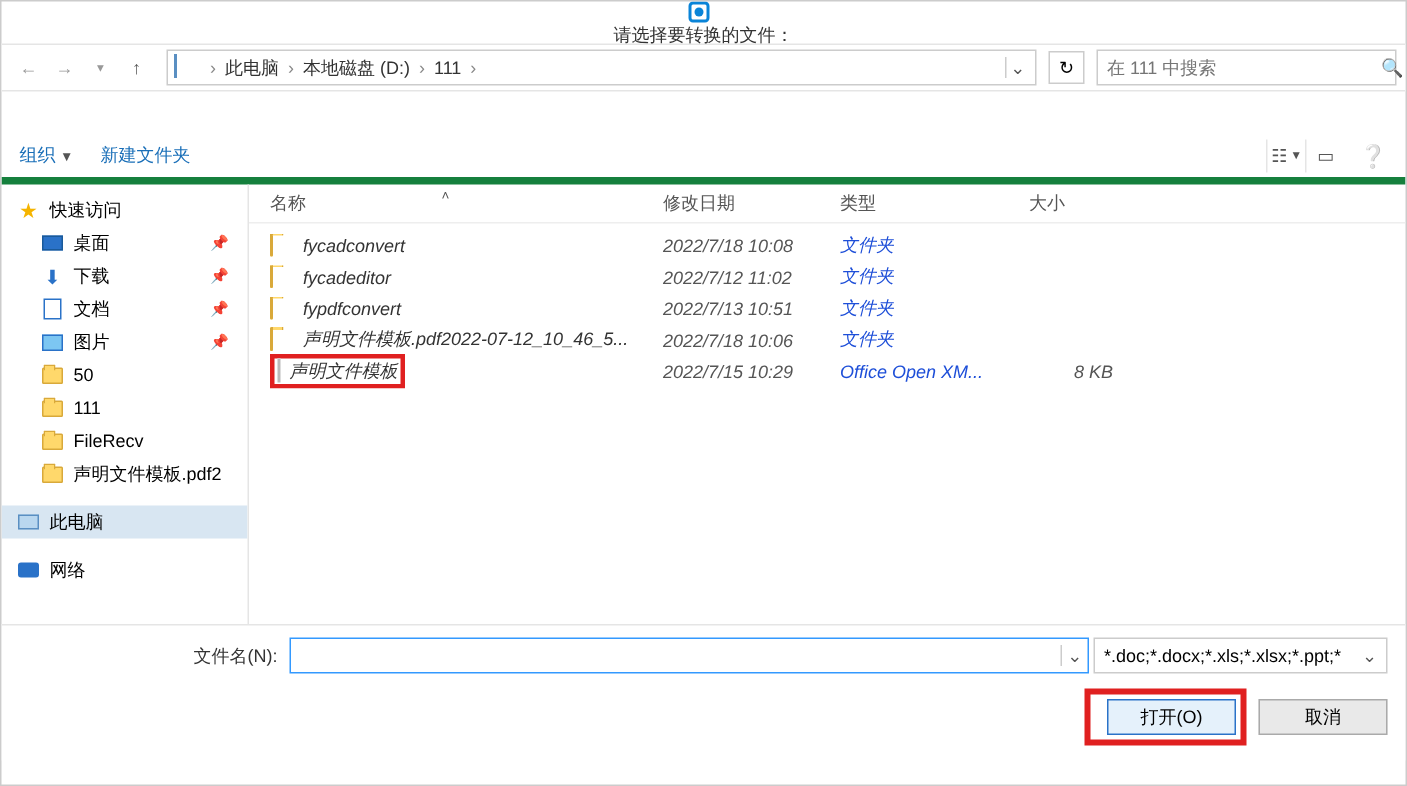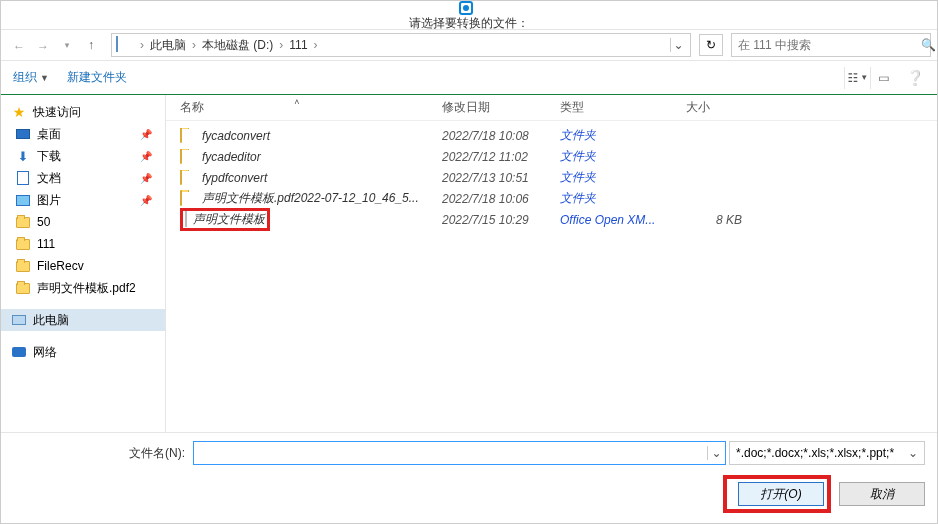--- a/index.html
+++ b/index.html
@@ -17,31 +17,31 @@
 .breadcrumb-wrap .bc-icon { width: 16px; height: 16px; margin-right: 4px; }
 .breadcrumb-wrap .sep { color: #888; margin: 0 4px; }
 .breadcrumb-wrap .crumb { color: #333; padding: 2px 2px; cursor: pointer; }
 .breadcrumb-wrap .spacer { flex: 1; }
 .breadcrumb-wrap .bc-dd { width: 16px; text-align: center; color: #555; border-left: 1px solid #ccc; cursor: pointer; }
 .refresh-btn { width: 24px; height: 22px; border: 1px solid #ccc; display: flex; align-items: center; justify-content: center; margin-right: 8px; cursor: pointer; }
 .search-wrap { width: 200px; height: 24px; border: 1px solid #ccc; display: flex; align-items: center; padding: 0 6px; gap: 28px; }
 .search-wrap input { border: none; outline: none; flex: 1; color: #888; }
 .search-wrap .search-icon { color: #555; }
 
-.toolbar { display: flex; align-items: center; height: 34px; padding: 0 12px; border-bottom: 1px solid #15803d; }
+.toolbar { display: flex; align-items: center; height: 34px; padding: 0 12px; border-bottom: 5px solid #15803d; margin-top: 28px; }
 .toolbar .tb-item { color: #1a6fb8; margin-right: 18px; cursor: pointer; display: flex; align-items: center; }
 .toolbar .tb-item .dd { font-size: 9px; margin-left: 3px; color: #555; }
 .toolbar .spacer { flex: 1; }
 .toolbar .view-btn { width: 26px; height: 22px; display: flex; align-items: center; justify-content: center; border-left: 1px solid #e5e5e5; cursor: pointer; color: #555; }
 .toolbar .help { color: #0a84d8; font-size: 15px; margin-left: 10px; cursor: pointer; }
 
 .main { display: flex; height: 354px; }
 .sidebar { width: 165px; border-right: 1px solid #e5e5e5; padding: 6px 0; overflow: hidden; }
 .sb-item { display: flex; align-items: center; height: 22px; padding-left: 10px; cursor: pointer; }
-.sb-item.indent { padding-left: 14px; }
+.sb-item.indent { padding-left: 26px; }
 .sb-item.active { background: #d8e6f2; }
 .sb-item .pin { margin-left: auto; margin-right: 12px; color: #888; font-size: 10px; }
 .sb-item .ico { width: 16px; height: 16px; margin-right: 6px; display: flex; align-items: center; justify-content: center; }
 .sb-gap { height: 10px; }
 
 .filelist { flex: 1; position: relative; }
 .fl-header { display: flex; align-items: center; height: 26px; border-bottom: 1px solid #eee; color: #555; }
 .fl-header .col { padding-left: 14px; position: relative; }
 .fl-header .col.name { width: 262px; }
 .fl-header .col.date { width: 118px; }
@@ -52,31 +52,31 @@
 .fl-row { display: flex; align-items: center; height: 21px; cursor: pointer; }
 .fl-row .cell { padding-left: 14px; color: #333; white-space: nowrap; overflow: hidden; text-overflow: ellipsis; font-style: italic; }
 .fl-row .cell.name { width: 262px; display: flex; align-items: center; }
 .fl-row .cell.date { width: 118px; color: #555; }
 .fl-row .cell.type { width: 126px; color: #1d4ed8; }
 .fl-row .cell.size { width: 80px; color: #555; text-align: right; padding-right: 10px; }
 .fl-row .fico { width: 16px; height: 16px; margin-right: 6px; flex-shrink: 0; }
 .highlight-box { border: 3px solid #e02020; padding: 0 2px; display: inline-block; }
 .highlight-box-btn { border: 4px solid #e02020; padding: 3px; display: inline-block; }
 
-.bottom { position: absolute; bottom: 0; left: 0; right: 0; border-top: 1px solid #e5e5e5; padding: 8px 12px 10px 12px; background: #fff; }
+.bottom { position: absolute; bottom: 16px; left: 0; right: 0; border-top: 1px solid #e5e5e5; padding: 8px 12px 10px 12px; background: #fff; }
 .row1 { display: flex; align-items: center; margin-bottom: 10px; }
 .row1 .lbl { width: 180px; text-align: right; padding-right: 8px; color: #333; }
 .row1 .fname-wrap { flex: 1; height: 24px; border: 1px solid #3399ff; display: flex; align-items: center; }
 .row1 .fname-wrap input { border: none; outline: none; flex: 1; padding: 0 6px; }
 .row1 .fname-wrap .dd { width: 18px; text-align: center; border-left: 1px solid #ccc; cursor: pointer; color: #555; }
 .row1 .filter { width: 196px; height: 24px; border: 1px solid #ccc; margin-left: 3px; display: flex; align-items: center; padding: 0 6px; cursor: pointer; }
 .row1 .filter .ft { flex: 1; white-space: nowrap; overflow: hidden; }
 .row1 .filter .dd { color: #555; }
 .row2 { display: flex; justify-content: flex-end; align-items: center; }
-.btn { width: 86px; height: 24px; border: 1px solid #aaa; background: #e9e9e9; display: flex; align-items: center; justify-content: center; cursor: pointer; margin-left: 8px; font-style: italic; }
+.btn { width: 86px; height: 24px; border: 1px solid #aaa; background: #e9e9e9; display: flex; align-items: center; justify-content: center; cursor: pointer; margin-left: 8px; }
 .btn.primary { border: 1px solid #2a72c8; background: #e5f1fb; }
 
 
 .folder-ico { width: 14px; height: 11px; background: #ffd86b; border: 1px solid #d9a93a; border-radius: 1px; position: relative; }
 .folder-ico::before { content: ""; position: absolute; top: -3px; left: 0; width: 6px; height: 3px; background: #ffd86b; border: 1px solid #d9a93a; border-bottom: none; border-radius: 1px 1px 0 0; }
 .doc-ico { width: 12px; height: 14px; background: #fff; border: 1px solid #bbb; position: relative; }
 .doc-ico::before { content: ""; position: absolute; top: 2px; left: 2px; right: 2px; height: 1px; background: #ccc; box-shadow: 0 2px 0 #ccc, 0 4px 0 #ccc, 0 6px 0 #ccc; }
 .star-ico { color: #f5b400; font-size: 14px; }
 .desktop-ico { width: 14px; height: 10px; background: #2a72c8; border: 1px solid #1a5a9a; }
 .down-ico { color: #2a72c8; font-size: 13px; }

